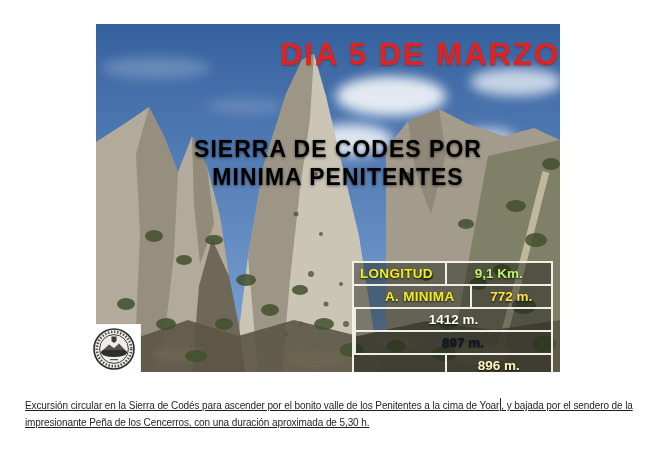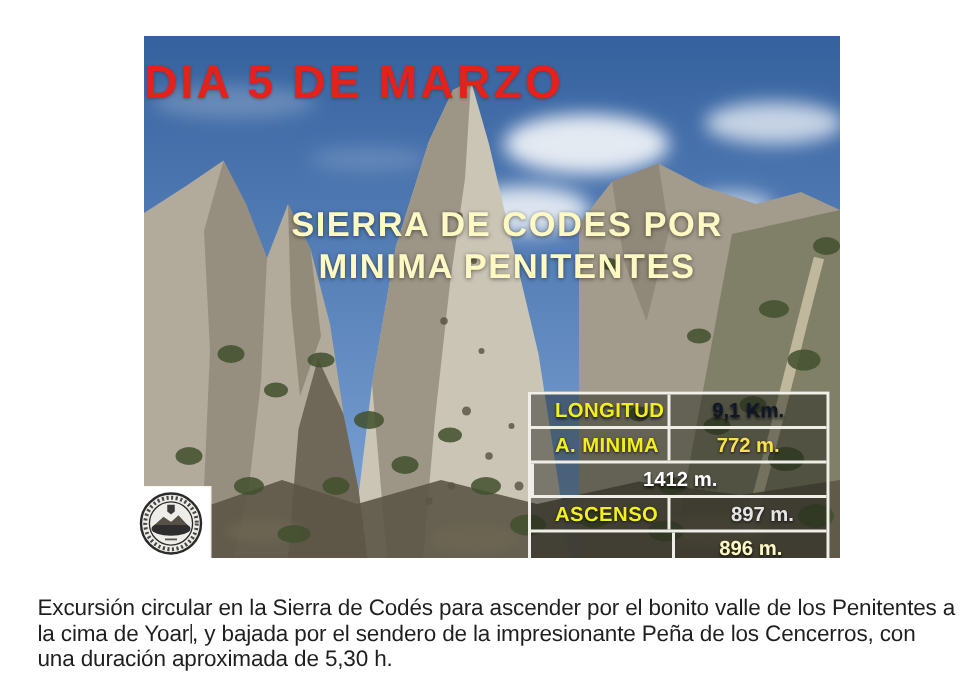--- a/index.html
+++ b/index.html
@@ -6,55 +6,55 @@
   .page {
     position:relative; width:650px; height:460px; background:#ffffff;
     font-family:"Liberation Sans", sans-serif; overflow:hidden;
   }
   .photo {
     position:absolute; left:96px; top:24px; width:464px; height:348px;
     overflow:hidden; background:#4a76b4;
   }
   .photo svg { position:absolute; left:0; top:0; }
   .flyer-title {
-    position:absolute; left:0; top:13px; width:100%; text-align:left;
+    position:absolute; left:0; top:13px; width:100%; text-align:right;
     font-size:31px; font-weight:bold; letter-spacing:2px;
     text-shadow:0 1px 2px rgba(60,20,10,.35);
     white-space:nowrap;
   }
   .flyer-subtitle {
     position:absolute; left:10px; top:111px; width:100%; text-align:center;
     font-size:23px; font-weight:bold; letter-spacing:1px; line-height:28px;
-    color:#fef9c3; text-shadow:0 1px 3px rgba(0,0,0,.5);
+    color:#000000; text-shadow:0 1px 3px rgba(0,0,0,.5);
     white-space:nowrap;
   }
   .stats-table {
     position:absolute; left:256px; top:237px; width:201px;
     border:2px solid #f0f0e8; background:rgba(24,26,19,.45);
     box-sizing:border-box;
   }
   .stats-row { display:flex; height:21px; border-top:2px solid #eeeee6; align-items:center; }
   .stats-row:first-child { border-top:none; }
   .stat-label {
-    flex:0 0 46%; padding-left:16px; font-size:13.5px; font-weight:bold;
+    flex:0 0 46%; padding-left:6px; font-size:13.5px; font-weight:bold;
     letter-spacing:.3px; text-shadow:0 1px 2px rgba(0,0,0,.8); box-sizing:border-box;
     white-space:nowrap;
   }
   .stat-value {
     flex:1; text-align:center; font-size:13.5px; font-weight:bold;
     border-left:2px solid #eeeee6; align-self:stretch; line-height:21px;
     text-shadow:0 1px 2px rgba(0,0,0,.8);
   }
   .club-logo {
     position:absolute; left:88px; top:325px; width:52px; height:47px;
     background:#ffffff; box-shadow:0 0 0 1px rgba(255,255,255,.9);
   }
   .caption {
     position:absolute; left:25px; top:397px; width:612px;
-    font-size:15px; line-height:17px; letter-spacing:-0.1px;
+    font-size:10px; line-height:17px; letter-spacing:-0.1px;text-decoration:underline;
   }
   .text-cursor {
     display:inline-block; width:1px; height:13px; background:#2a2a2a;
     vertical-align:-2px; margin:0 0 0 1px;
   }
 </style>
 </head>
 <body>
 
 <div class="page">
@@ -159,32 +159,31 @@
     <div class="flyer-title" style="color: rgb(228, 33, 27);">DIA 5 DE MARZO</div>
 
     <div class="flyer-subtitle">
       <div>SIERRA DE CODES POR</div>
       <div>MINIMA PENITENTES</div>
     </div>
 
     <div class="stats-table">
       <div class="stats-row">
         <span class="stat-label" style="color: rgb(242, 239, 28);">LONGITUD</span>
-        <span class="stat-value" style="color: #0f172a;">9,1 Km.</span>
-      </div>
-      <div class="stats-row">
-        <span class="stat-label" style="color: rgb(242, 239, 28);">A. MINIMA</span>
+        <span class="stat-value" style="color: #bef264;">9,1 Km.</span>
+      </div>
+      <div class="stats-row">
+        <span class="stat-label" style="color: rgb(242, 239, 28); margin-left: 25px;">A. MINIMA</span>
         <span class="stat-value" style="color: #fde047;">772 m.</span>
       </div>
       <div class="stats-row">
         <span class="stat-value" style="color: rgb(255, 255, 255);">1412 m.</span>
       </div>
       <div class="stats-row">
-        <span class="stat-label" style="color: rgb(242, 239, 28);">ASCENSO</span>
-        <span class="stat-value" style="color: #e5e5e5; padding-left: 19px;">897 m.</span>
+        <span class="stat-value" style="color: #0f172a; padding-left: 19px;">897 m.</span>
       </div>
       <div class="stats-row">
         <span class="stat-label" style="color: #000000; margin-top: 48px;">DESCENSO</span>
         <span class="stat-value" style="color: #fef9c3;">896 m.</span>
       </div>
     </div>
   </div>
 
   <div class="club-logo">
     <svg width="52" height="47" viewBox="0 0 52 47">

